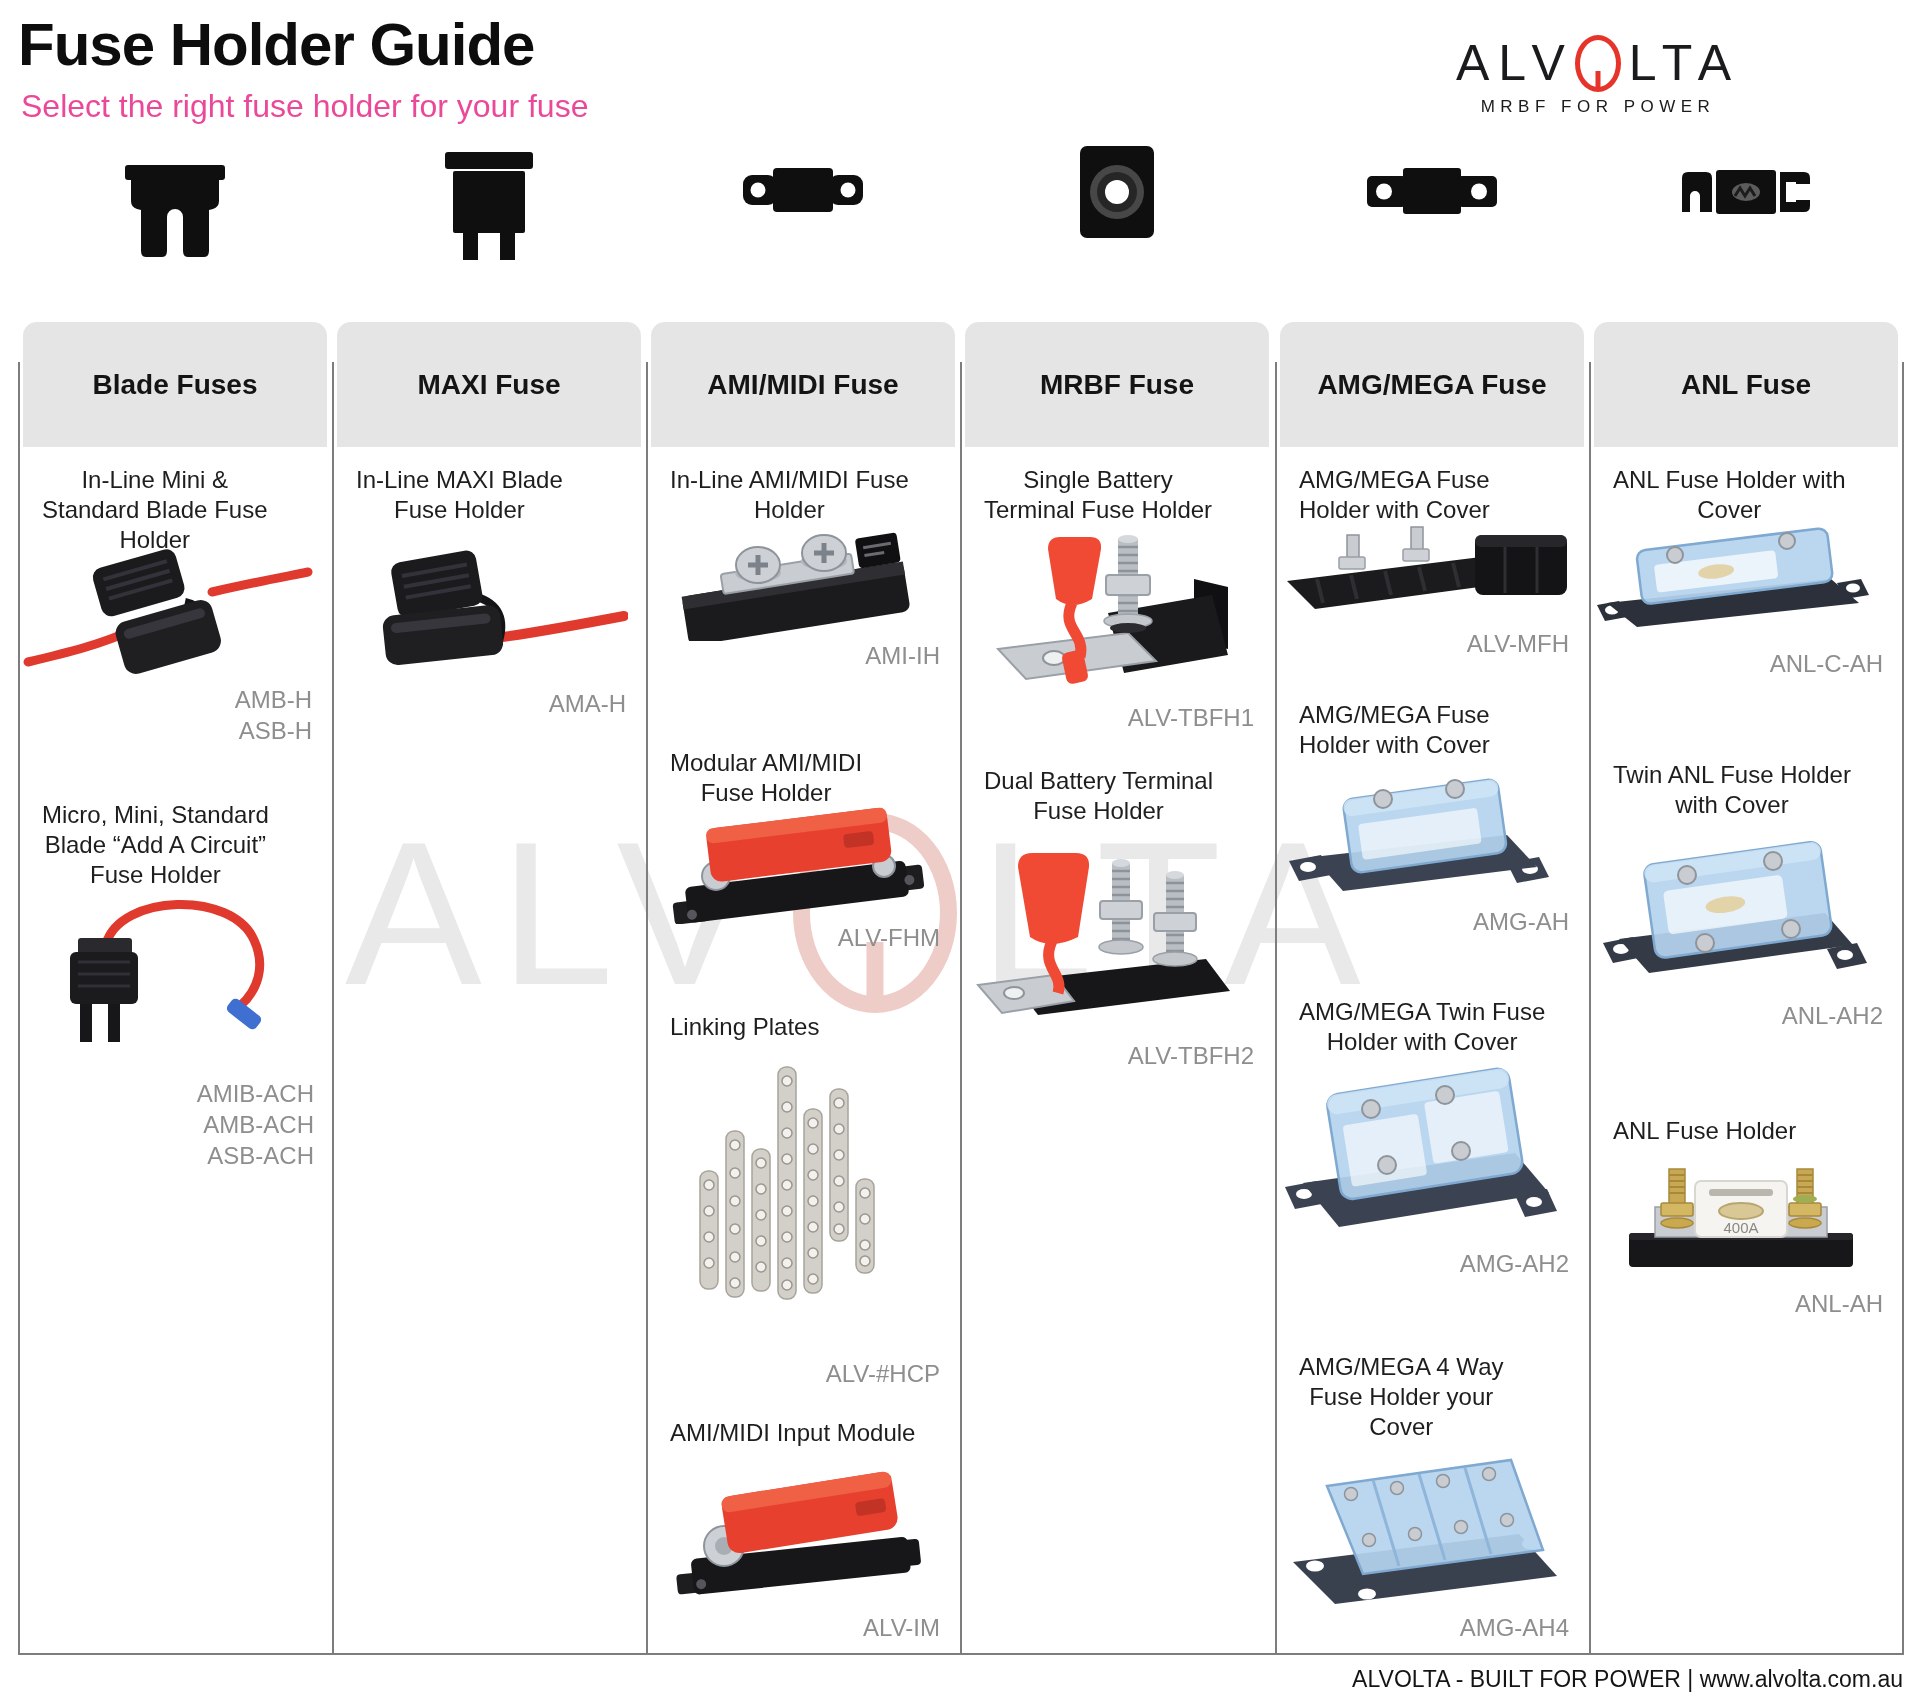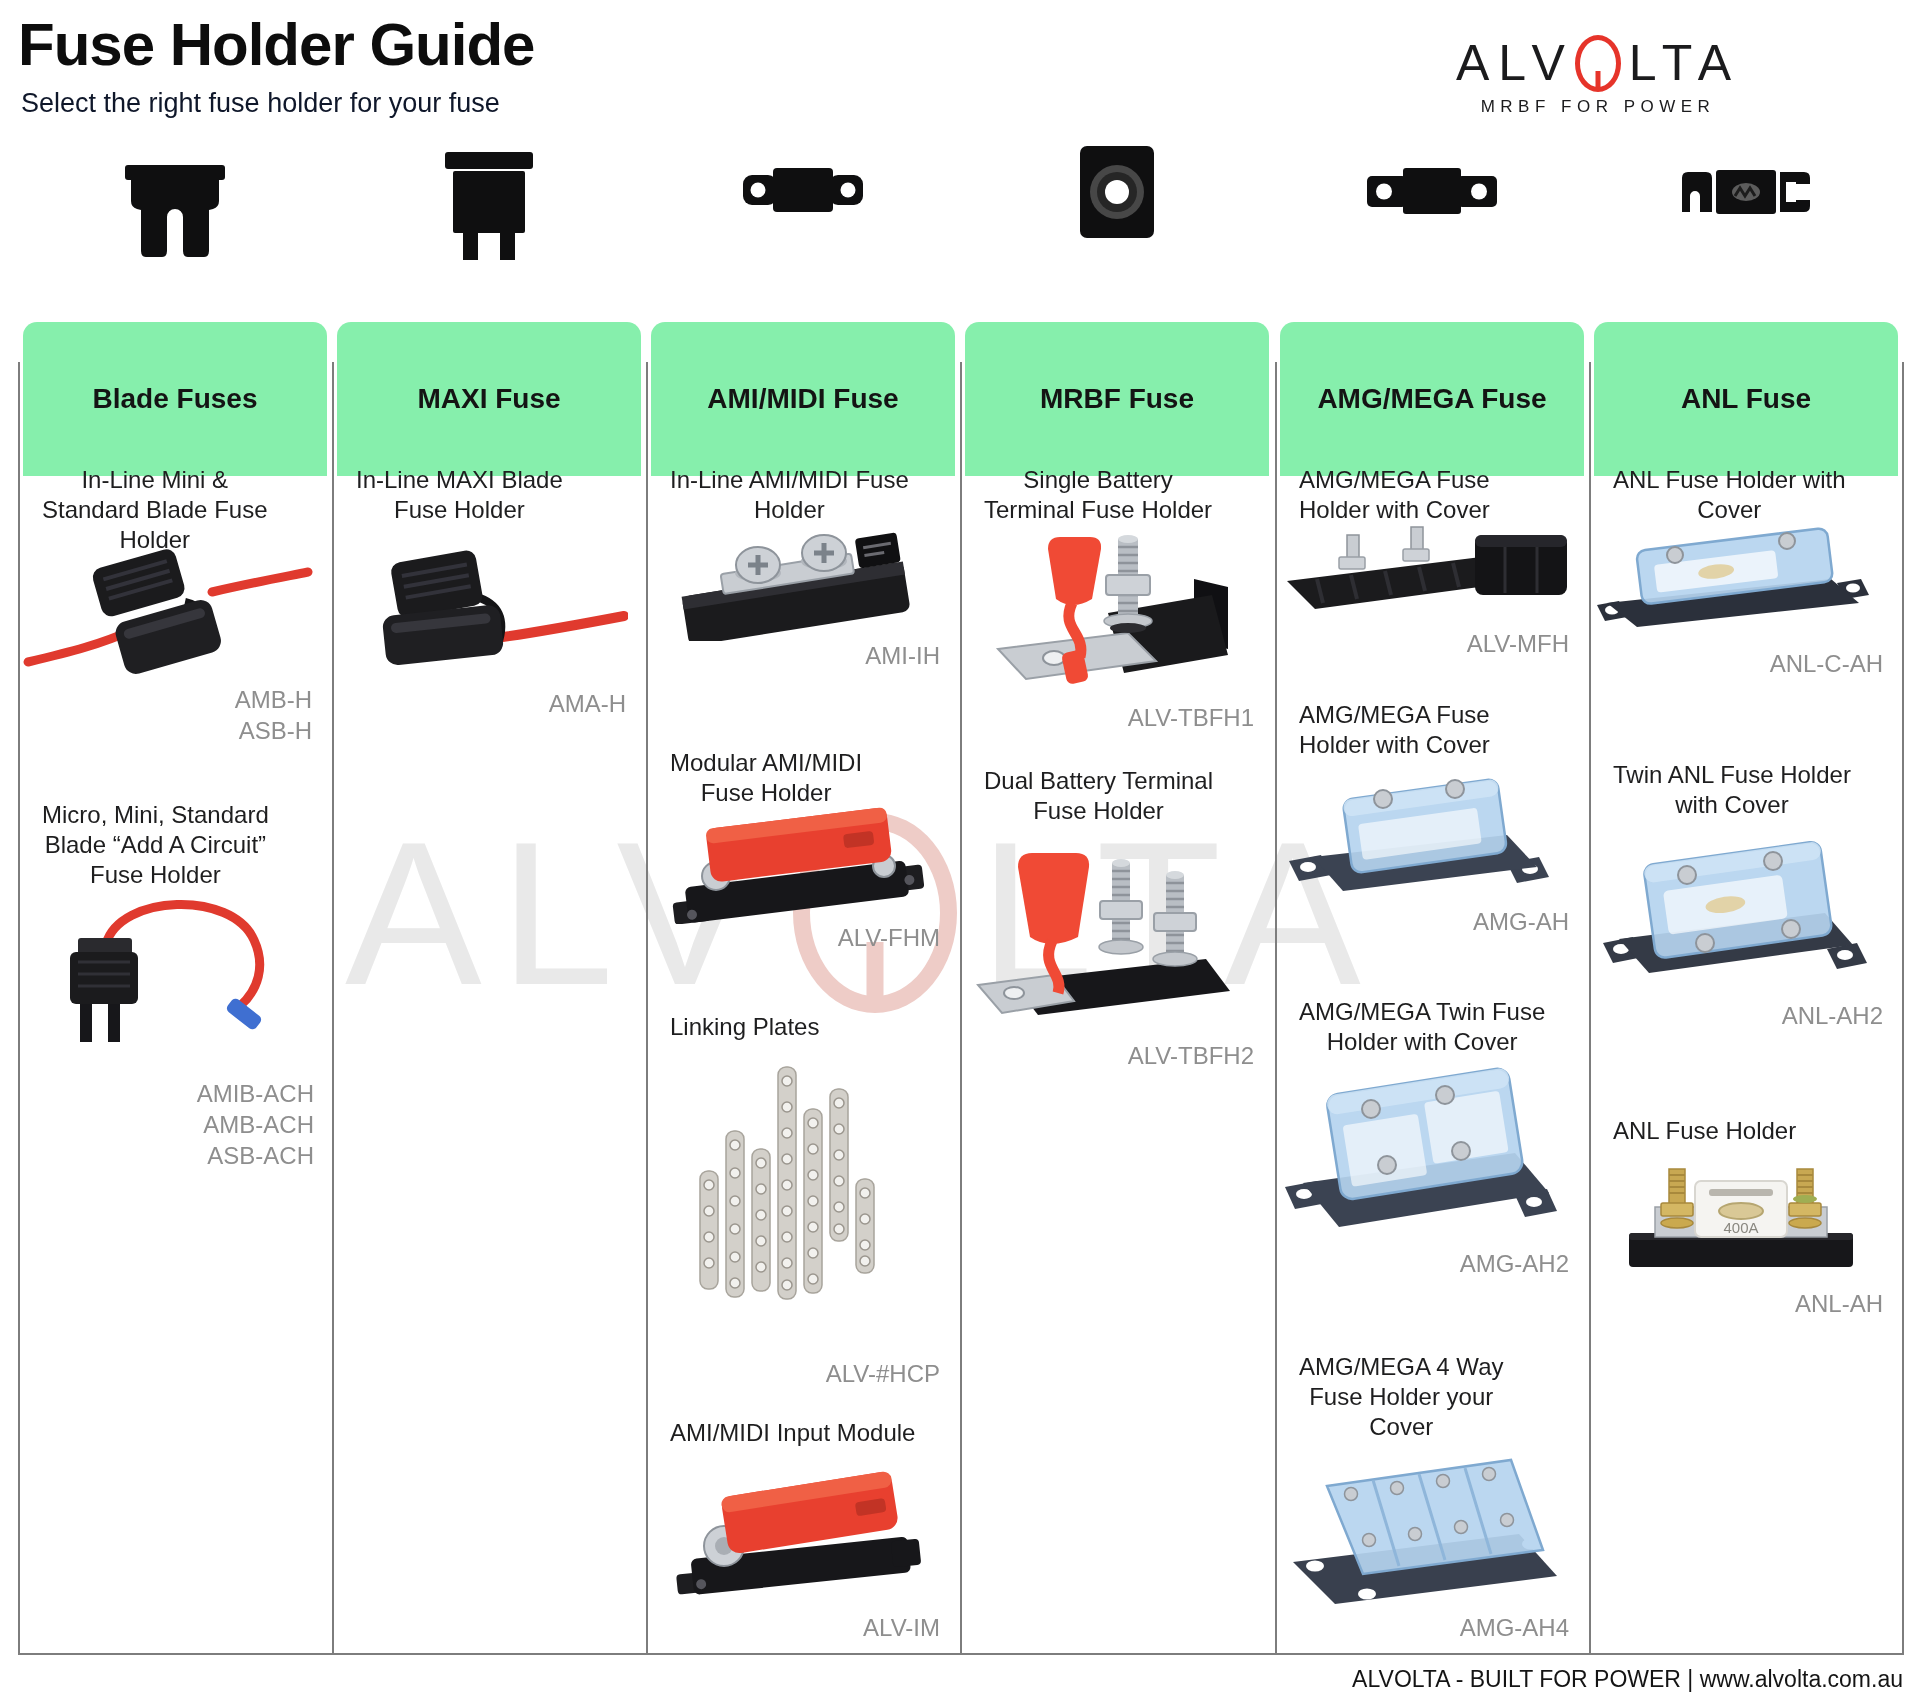--- a/index.html
+++ b/index.html
@@ -3,33 +3,33 @@
 <meta charset="utf-8">
 <style>
   html,body{margin:0;padding:0;}
   body{
     width:1920px;height:1705px;position:relative;background:#ffffff;
     font-family:"Liberation Sans", sans-serif;color:#1e1e1f;overflow:hidden;
   }
   .abs{position:absolute;}
   
   .page-title{left:18px;top:10px;font-size:60px;font-weight:800;letter-spacing:-1px;color:#0d0d0d;}
-  .page-subtitle{left:21px;top:88px;font-size:27px;color:#0f172a;}
+  .page-subtitle{left:21px;top:88px;font-size:32px;color:#ec4899;}
   .logo{left:1448px;top:34px;width:300px;text-align:center;color:#1b1b1d;z-index:3;}
   .logo-word{display:flex;align-items:center;justify-content:center;font-size:50px;font-weight:400;letter-spacing:9px;}
   .logo-o{width:36px;height:47px;border:5px solid #e6342a;border-radius:50%;position:relative;display:inline-block;margin:0 8px 0 1px;}
   .logo-o-stem{position:absolute;left:50%;bottom:-1px;transform:translateX(-50%);width:5px;height:17px;background:#e6342a;}
   .logo-tagline{font-size:17px;letter-spacing:5.5px;margin-top:5px;font-weight:500;}
   
   .watermark{left:345px;top:810px;display:flex;align-items:center;font-size:205px;letter-spacing:18px;
     color:#e9e9e9;line-height:1;z-index:1;font-weight:400;}
   .wm-o{width:130px;height:166px;border:17px solid #eeccc7;border-radius:50%;position:relative;display:inline-block;margin:0 22px;}
   .wm-stem{position:absolute;left:50%;bottom:-2px;transform:translateX(-50%);width:17px;height:56px;background:#eeccc7;}
   
-  .tab{top:322px;height:154px;background:#86efac;border-radius:14px 14px 0 0;display:flex;align-items:center;
+  .tab{top:322px;height:125px;background:#e5e5e5;border-radius:14px 14px 0 0;display:flex;align-items:center;
     justify-content:center;font-size:28px;font-weight:700;color:#141414;z-index:2;}
   .vline{top:362px;height:1292px;width:2px;background:#7d7d7d;z-index:2;}
   .hline{top:1653px;left:18px;width:1886px;height:2px;background:#7d7d7d;z-index:2;}
   .title{font-size:24px;line-height:30px;color:#1e1e1f;z-index:2;text-align:center;}
   .codes{font-size:24px;line-height:31px;color:#8e8e8e;text-align:right;width:274px;z-index:2;}
   .img{width:294px;display:flex;align-items:center;justify-content:center;z-index:2;text-decoration:underline;}
   .icon{z-index:2;}
   
   .footer{top:1666px;right:17px;font-size:23px;color:#141414;z-index:2;}
 </style>

